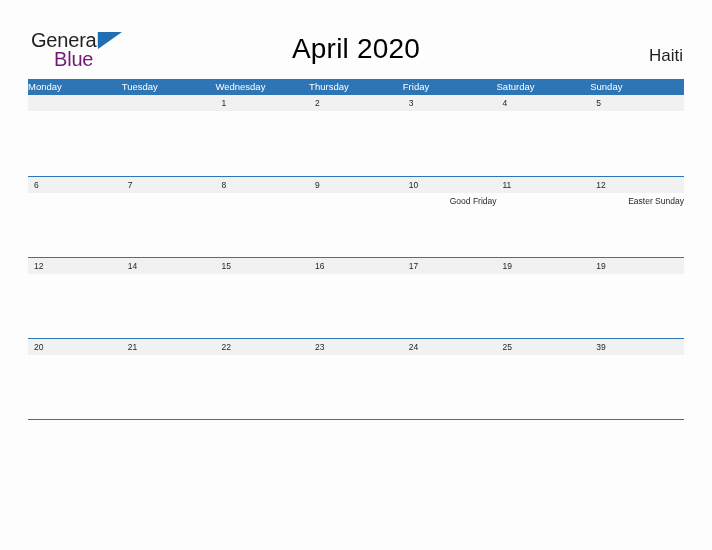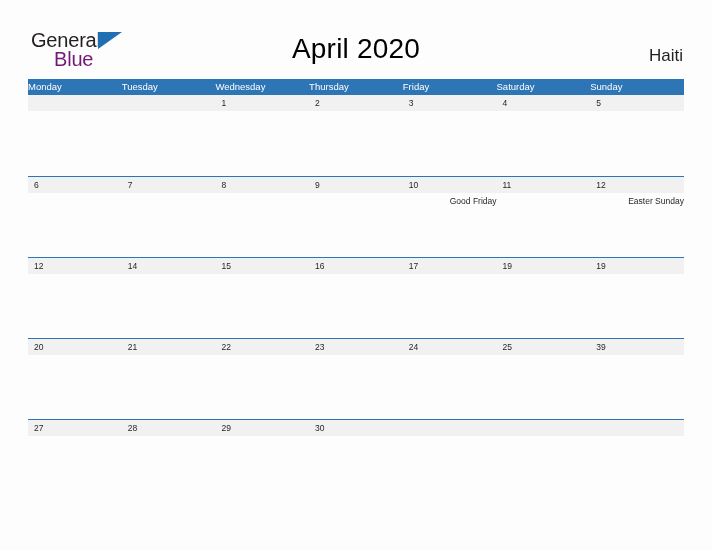--- a/index.html
+++ b/index.html
@@ -259,29 +259,20 @@
       <div class="event-cell"></div>
       <div class="event-cell"></div>
       <div class="event-cell"></div>
       <div class="event-cell"></div>
       <div class="event-cell"></div>
       <div class="event-cell"></div>
     </div>
   </div>
 
   <div class="week-row">
-    <div class="daynum-band">
-      <div class="daynum-cell">27</div>
-      <div class="daynum-cell">28</div>
-      <div class="daynum-cell">29</div>
-      <div class="daynum-cell">30</div>
-      <div class="daynum-cell"></div>
-      <div class="daynum-cell"></div>
-      <div class="daynum-cell"></div>
-    </div>
     <div class="event-band">
       <div class="event-cell"></div>
       <div class="event-cell"></div>
       <div class="event-cell"></div>
       <div class="event-cell"></div>
       <div class="event-cell"></div>
       <div class="event-cell"></div>
       <div class="event-cell"></div>
     </div>
   </div>

